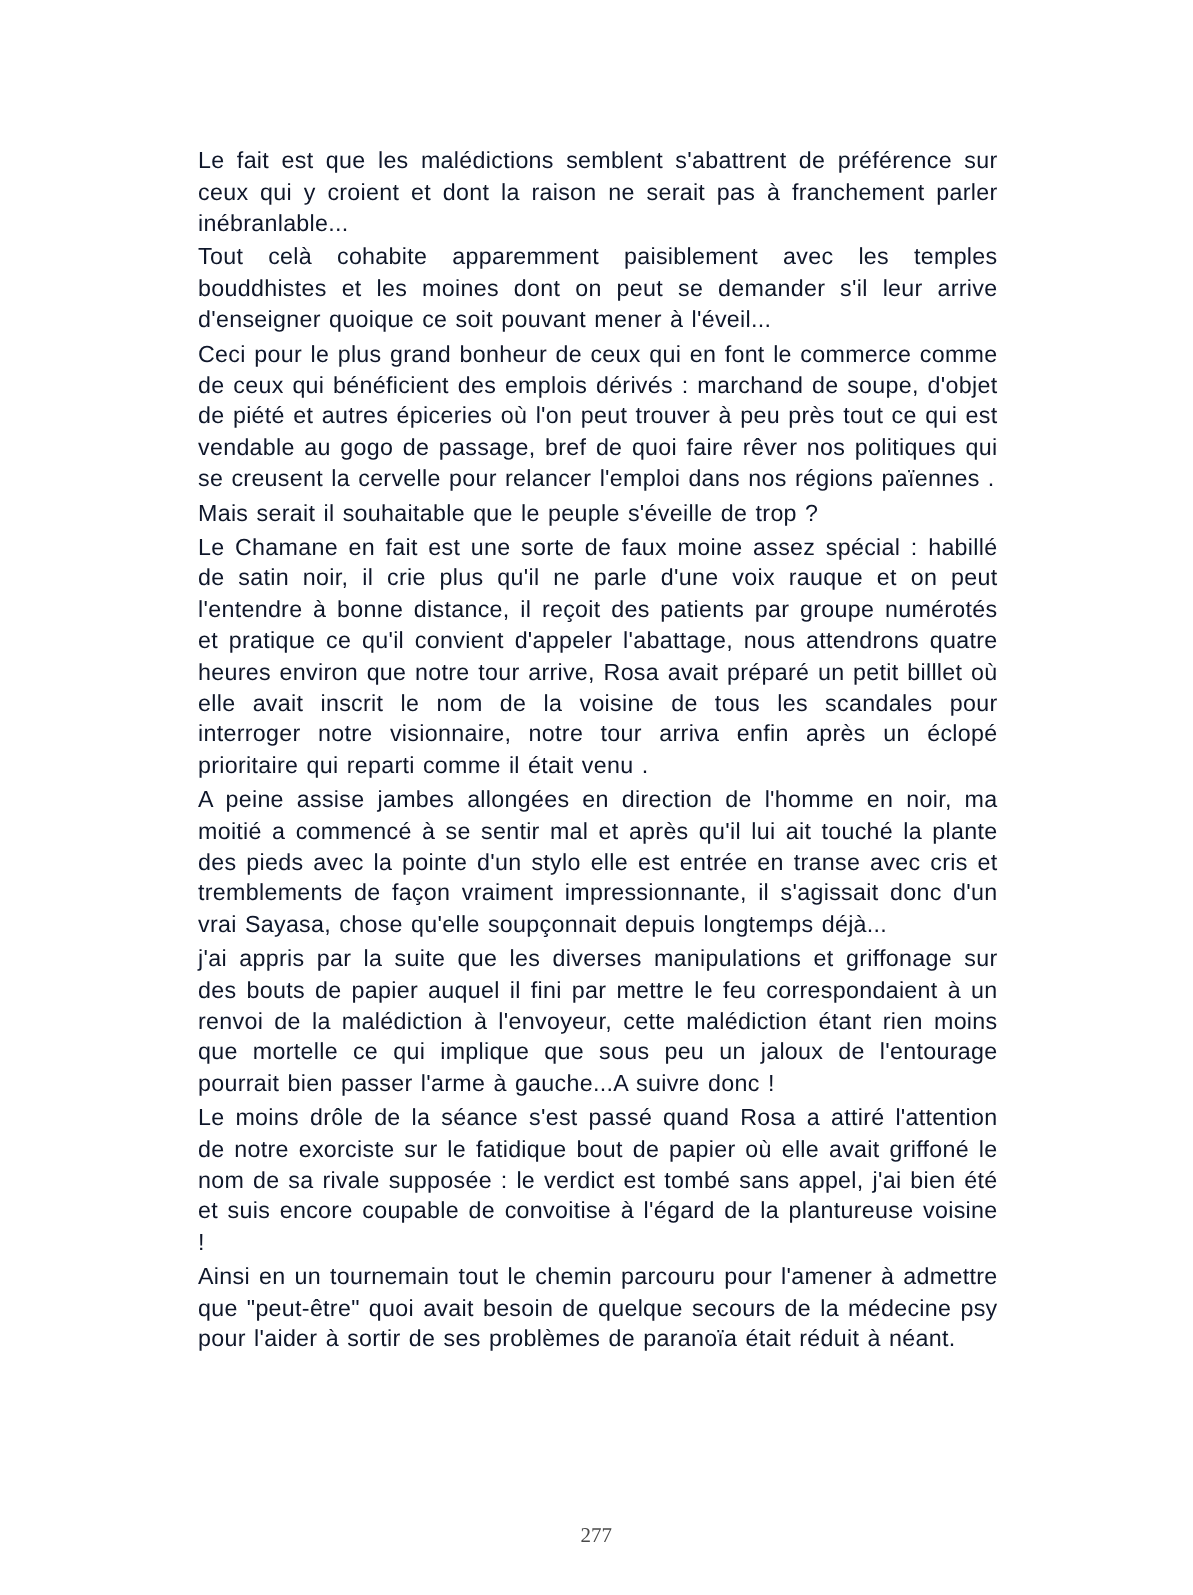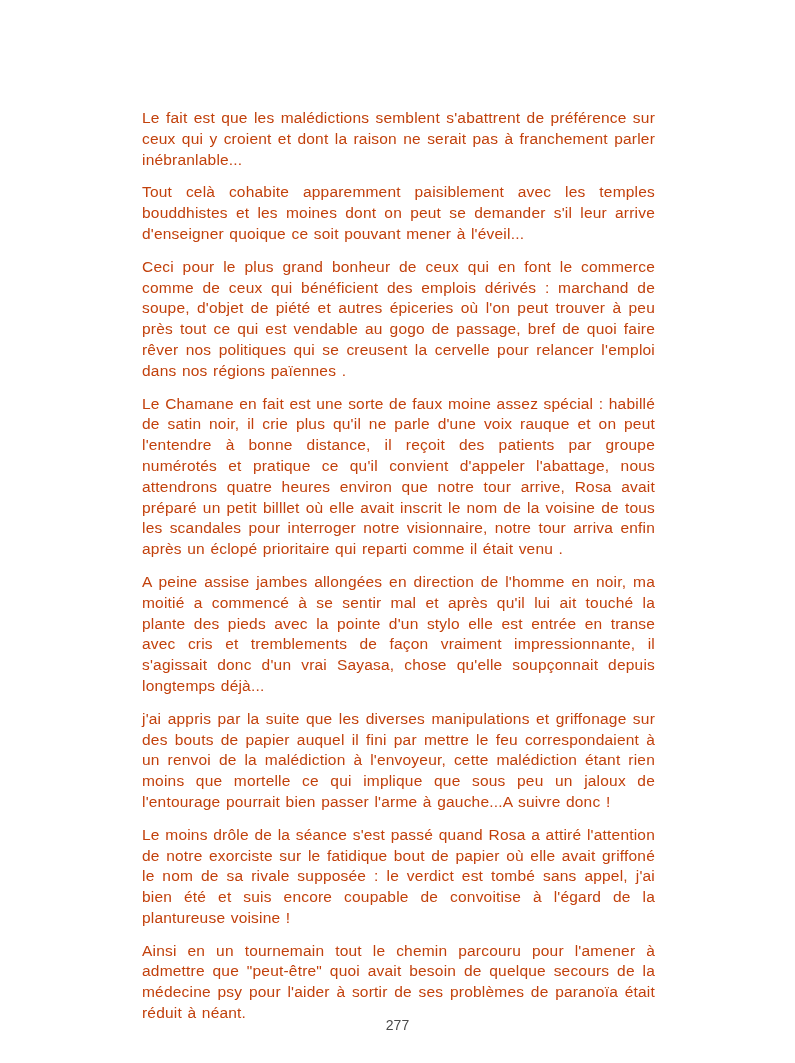--- a/index.html
+++ b/index.html
@@ -24,49 +24,50 @@
     background: #ffffff;
     box-sizing: border-box;
   }
   .text-block {
     position: absolute;
     top: 96px;
     left: 130px;
     width: 537px;
   }
   .text-block p {
-    margin: 12px;
+    margin: 2px;
     padding: 0;
     font-size: 15.5px;
     line-height: 20.8px;
     text-align: justify;
     text-justify: inter-word;
     letter-spacing: 0.2px;
     word-spacing: 1px;
-    color: #c2410c;
+    color: #0f172a;
   }
   .page-number {
     position: absolute;
     top: 1017px;
     left: 0;
     width: 795px;
     text-align: center;
-    font-family: Liberation Sans, sans-serif;
+    font-family: Liberation Serif, serif;
     font-size: 14px;
     color: #4a4a4a;
   }
 </style>
 </head>
 <body>
 
 <div class="page">
   <div class="text-block">
     <p>Le fait est que les malédictions semblent s'abattrent de préférence sur ceux qui y croient et dont la raison ne serait pas à franchement parler inébranlable...</p>
     <p>Tout celà cohabite apparemment paisiblement avec les temples bouddhistes et les moines dont on peut se demander s'il leur arrive d'enseigner quoique ce soit pouvant mener à l'éveil...</p>
     <p>Ceci pour le plus grand bonheur de ceux qui en font le commerce comme de ceux qui bénéficient des emplois dérivés : marchand de soupe, d'objet de piété et autres épiceries où l'on peut trouver à peu près tout ce qui est vendable au gogo de passage, bref de quoi faire rêver nos politiques qui se creusent la cervelle pour relancer l'emploi dans nos régions païennes .</p>
+    <p>Mais serait il souhaitable que le peuple s'éveille de trop ?</p>
     <p>Le Chamane en fait est une sorte de faux moine assez spécial : habillé de satin noir, il crie plus qu'il ne parle d'une voix rauque et on peut l'entendre à bonne distance, il reçoit des patients par groupe numérotés et pratique ce qu'il convient d'appeler l'abattage, nous attendrons quatre heures environ que notre tour arrive, Rosa avait préparé un petit billlet où elle avait inscrit le nom de la voisine de tous les scandales pour interroger notre visionnaire, notre tour arriva enfin après un éclopé prioritaire qui reparti comme il était venu .</p>
     <p>A peine assise jambes allongées en direction de l'homme en noir, ma moitié a commencé à se sentir mal et après qu'il lui ait touché la plante des pieds avec la pointe d'un stylo elle est entrée en transe avec cris et tremblements de façon vraiment impressionnante, il s'agissait donc d'un vrai Sayasa, chose qu'elle soupçonnait depuis longtemps déjà...</p>
     <p>j'ai appris par la suite que les diverses manipulations et griffonage sur des bouts de papier auquel il fini par mettre le feu correspondaient à un renvoi de la malédiction à l'envoyeur, cette malédiction étant rien moins que mortelle ce qui implique que sous peu un jaloux de l'entourage pourrait bien passer l'arme à gauche...A suivre donc !</p>
     <p>Le moins drôle de la séance s'est passé quand Rosa a attiré l'attention de notre exorciste sur le fatidique bout de papier où elle avait griffoné le nom de sa rivale supposée : le verdict est tombé sans appel, j'ai bien été et suis encore coupable de convoitise à l'égard de la plantureuse voisine !</p>
     <p>Ainsi en un tournemain tout le chemin parcouru pour l'amener à admettre que "peut-être" quoi avait besoin de quelque secours de la médecine psy pour l'aider à sortir de ses problèmes de paranoïa était réduit à néant.</p>
   </div>
   <div class="page-number">277</div>
 </div>
 
 </body></html>

